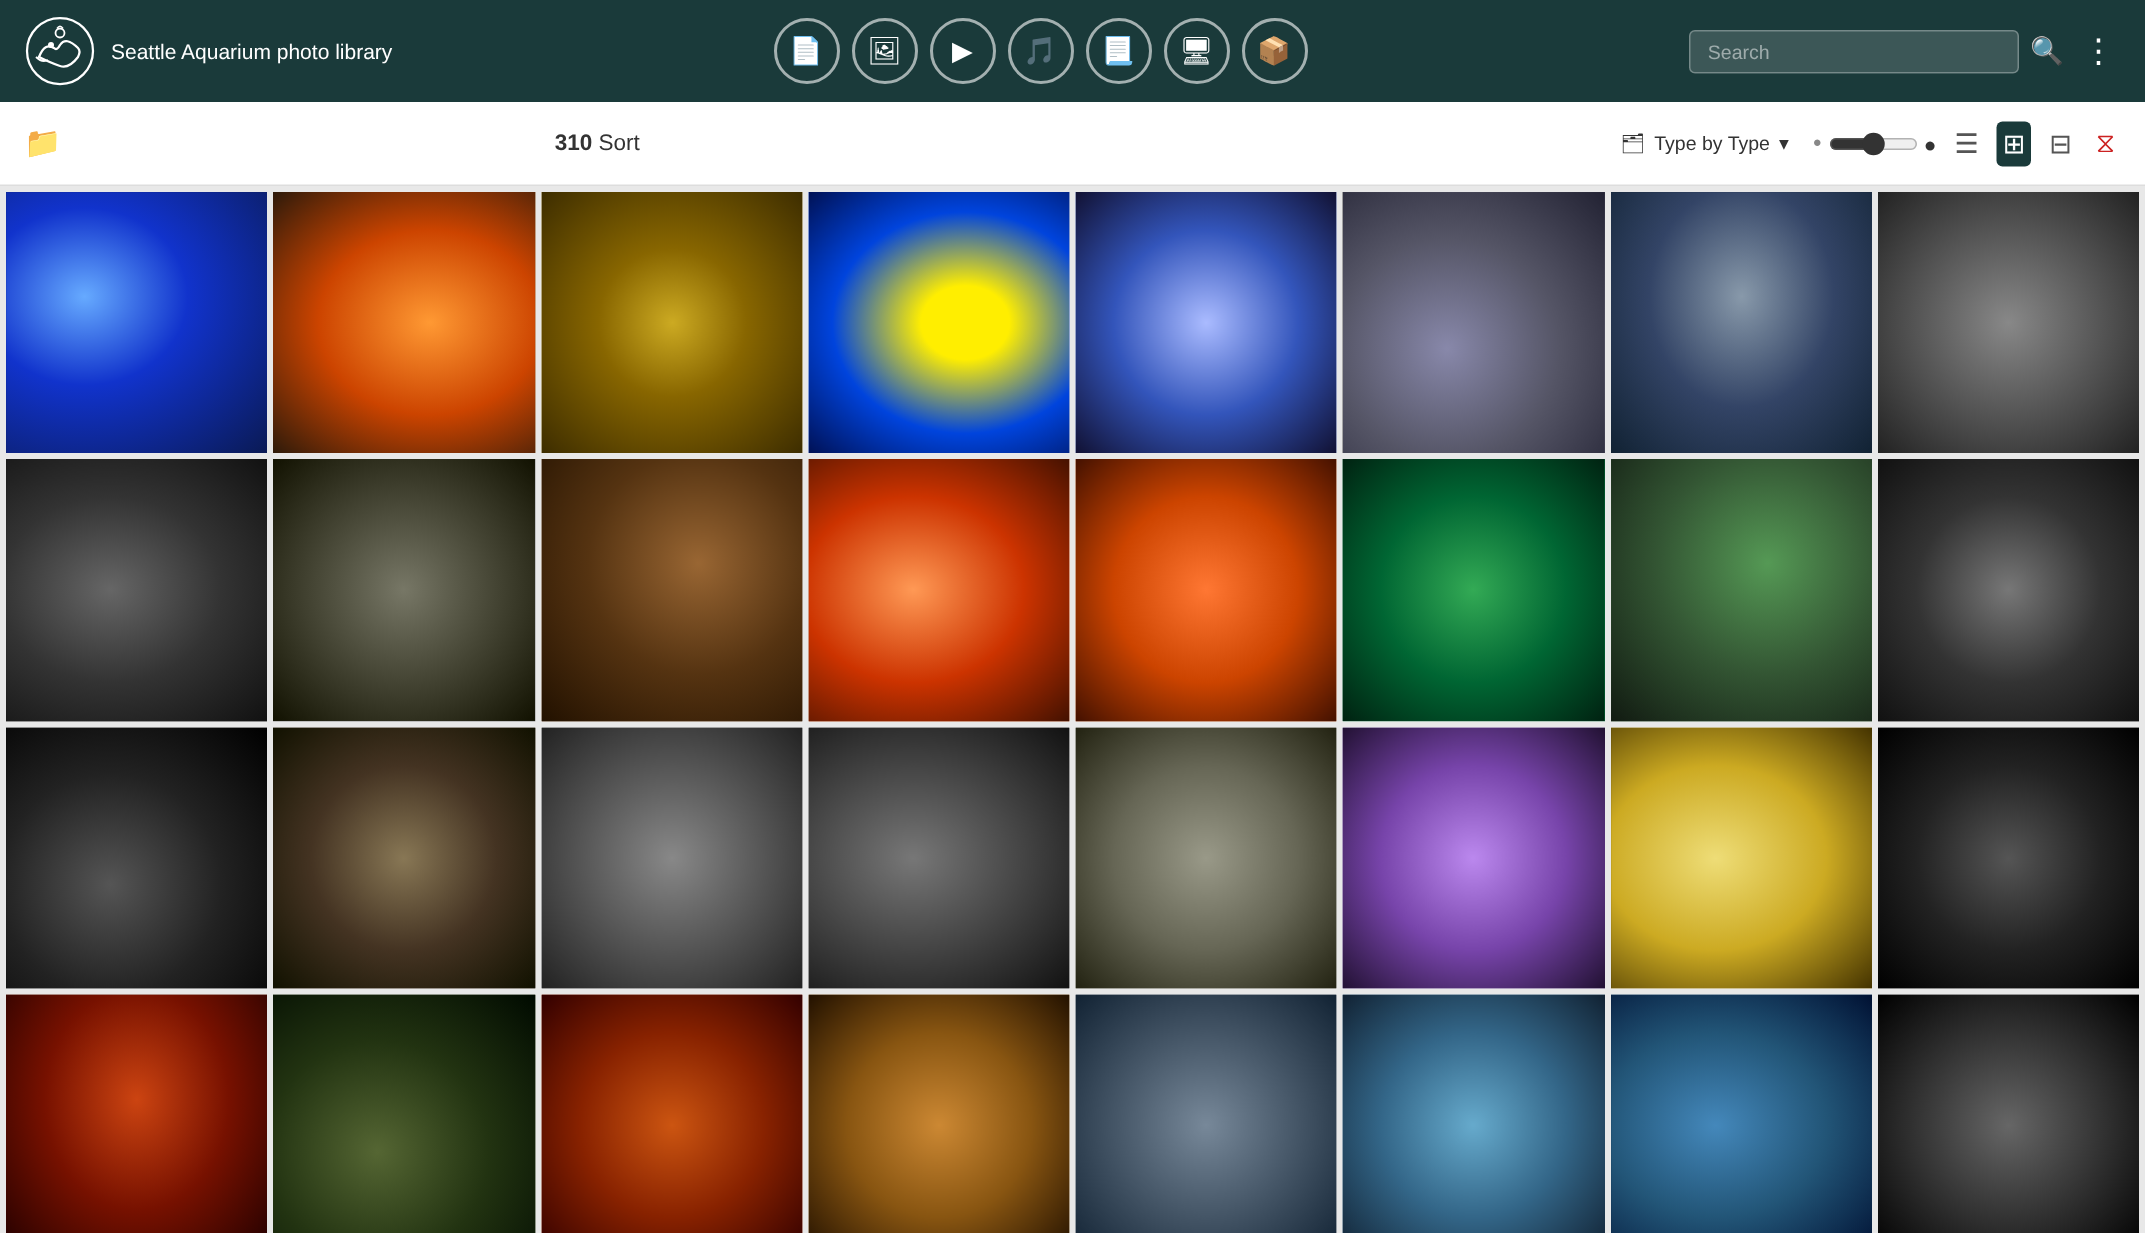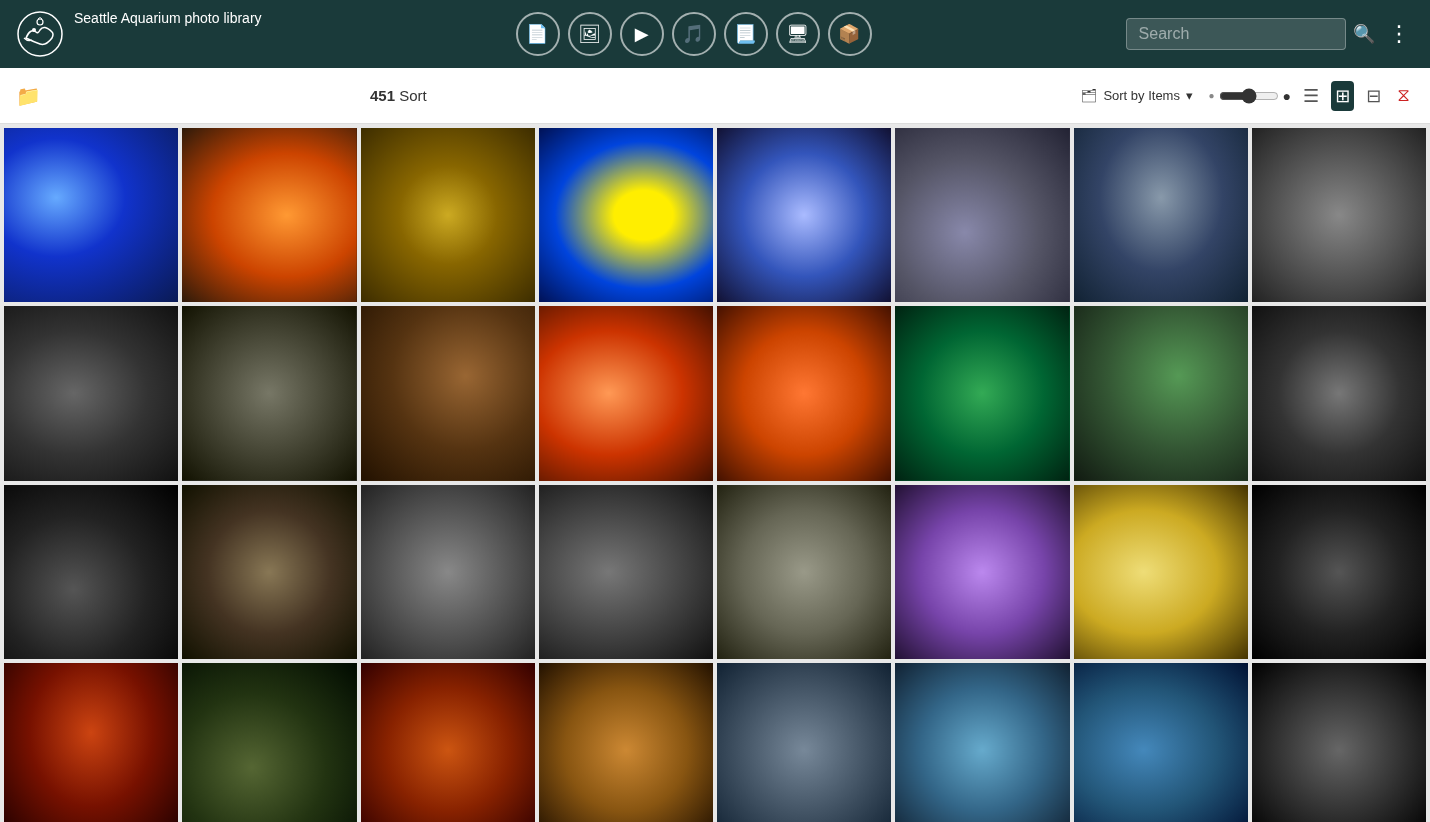--- a/index.html
+++ b/index.html
@@ -9,21 +9,21 @@
     .header {
       background: #1a3a3a;
       display: flex;
       align-items: center;
       padding: 0 16px;
       height: 68px;
       gap: 16px;
     }
     .logo-area {
       display: flex;
-      align-items: flex-start;
+      align-items: center;
       gap: 10px;
       min-width: 200px;
     }
     .logo-icon {
       width: 48px;
       height: 48px;
     }
     .app-title {
       color: white;
       font-size: 14px;
@@ -55,21 +55,21 @@
       gap: 8px;
       margin-left: auto;
     }
     .search-box {
       background: rgba(255,255,255,0.15);
       border: 1px solid rgba(255,255,255,0.3);
       border-radius: 4px;
       padding: 6px 12px;
       color: white;
       width: 220px;
-      font-size: 16px;
+      font-size: 13px;
     }
     .search-box::placeholder { color: rgba(255,255,255,0.5); }
     .search-btn {
       background: transparent;
       border: none;
       color: white;
       cursor: pointer;
       font-size: 18px;
     }
     .more-btn {
@@ -255,29 +255,29 @@
     </button>
   </div>
 </header>
 
 <div class="toolbar">
   <button class="folder-btn">
     <span>📁</span>
   </button>
 
   <div class="items-count">
-    <span class="count">451</span>
+    <span class="count">310</span>
     <span> </span>
     <span>Sort</span>
   </div>
 
   <div class="toolbar-right">
     <button class="sort-btn">
       <span>🗂</span>
-      <span>Sort by Items</span>
+      <span>Type by Type</span>
       <span>▾</span>
     </button>
 
     <div class="size-slider">
       <span style="font-size:10px; color:#888;">●</span>
       <input type="range" min="1" max="3" value="2" style="width: 60px; accent-color: rgb(51, 51, 51);">
       <span style="font-size:14px; color:#333;">●</span>
     </div>
 
     <button class="view-btn">

